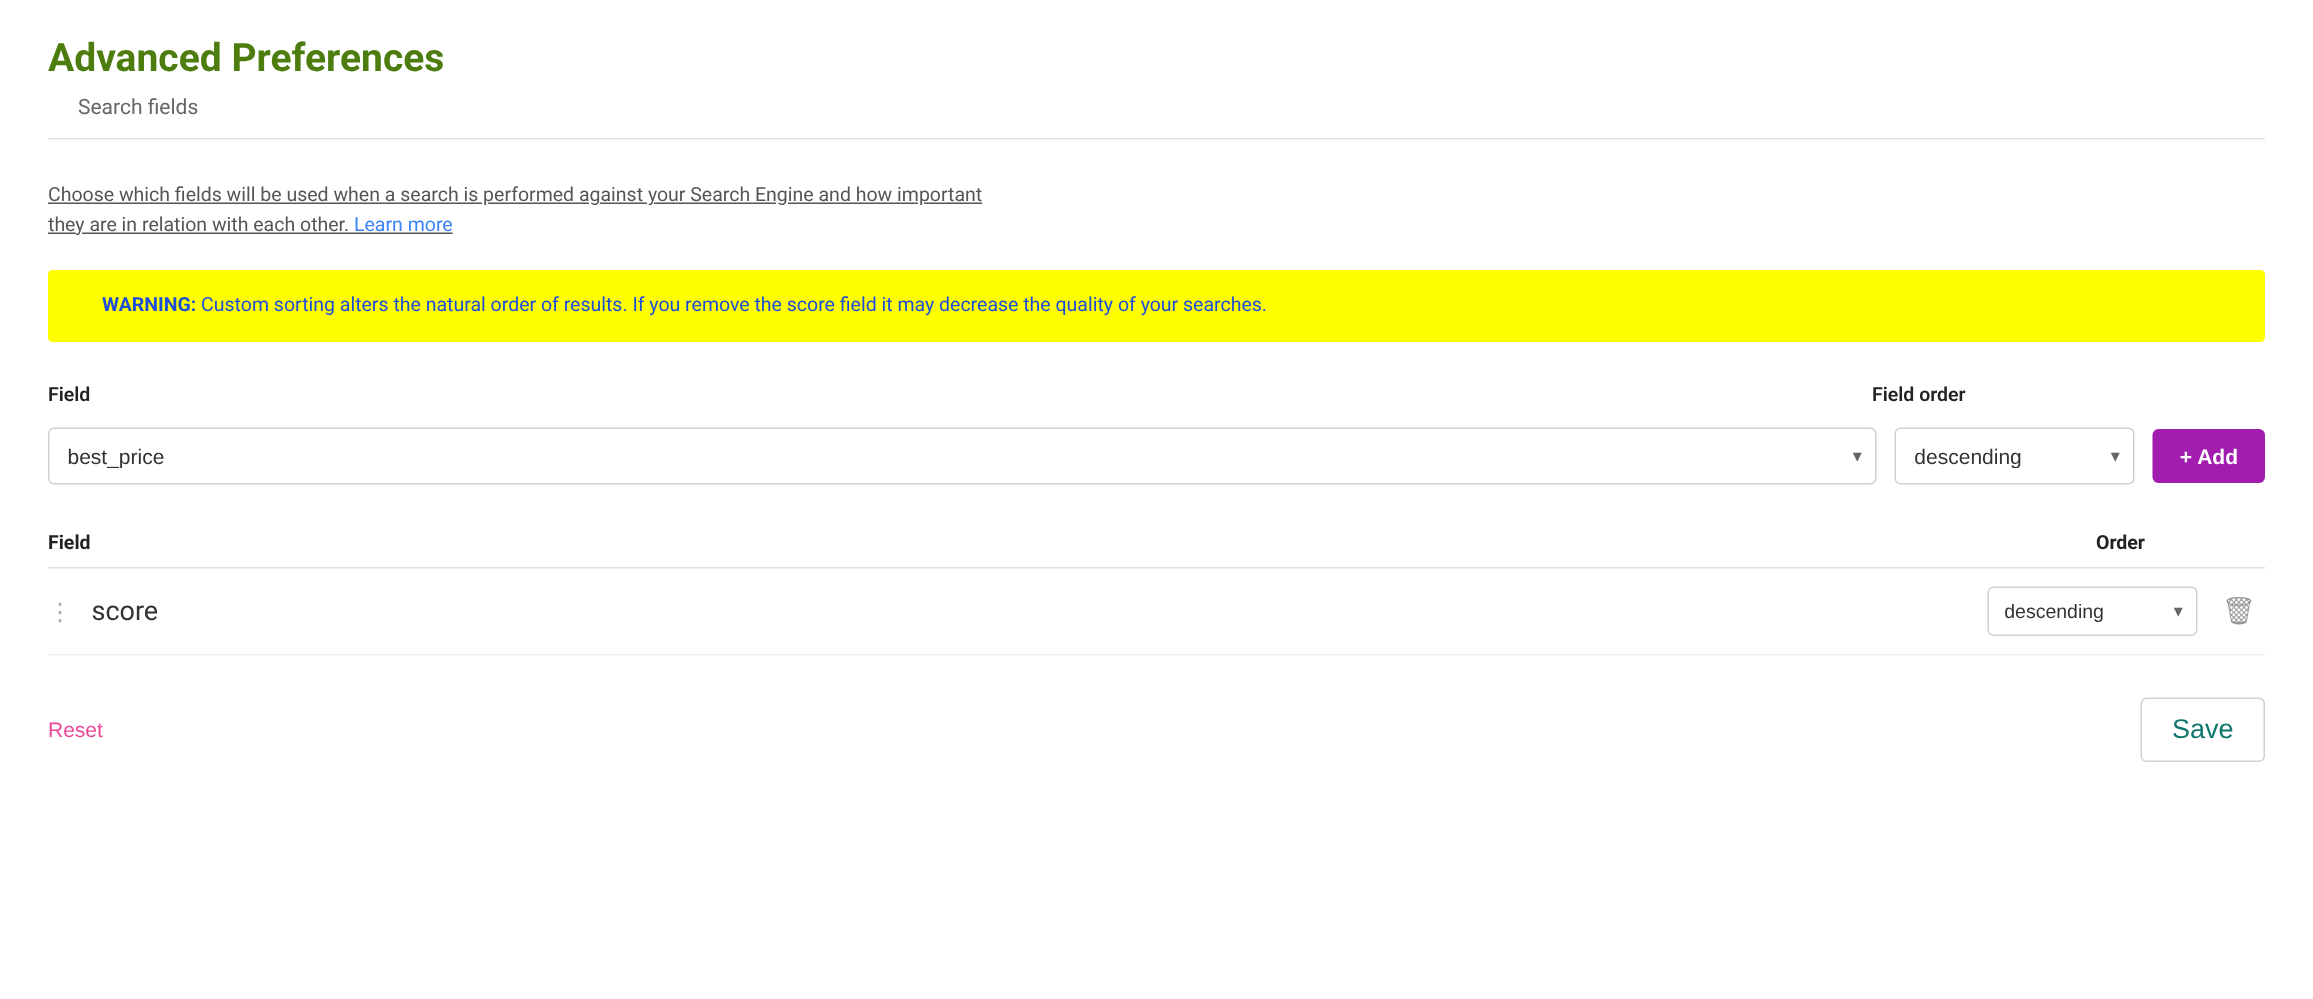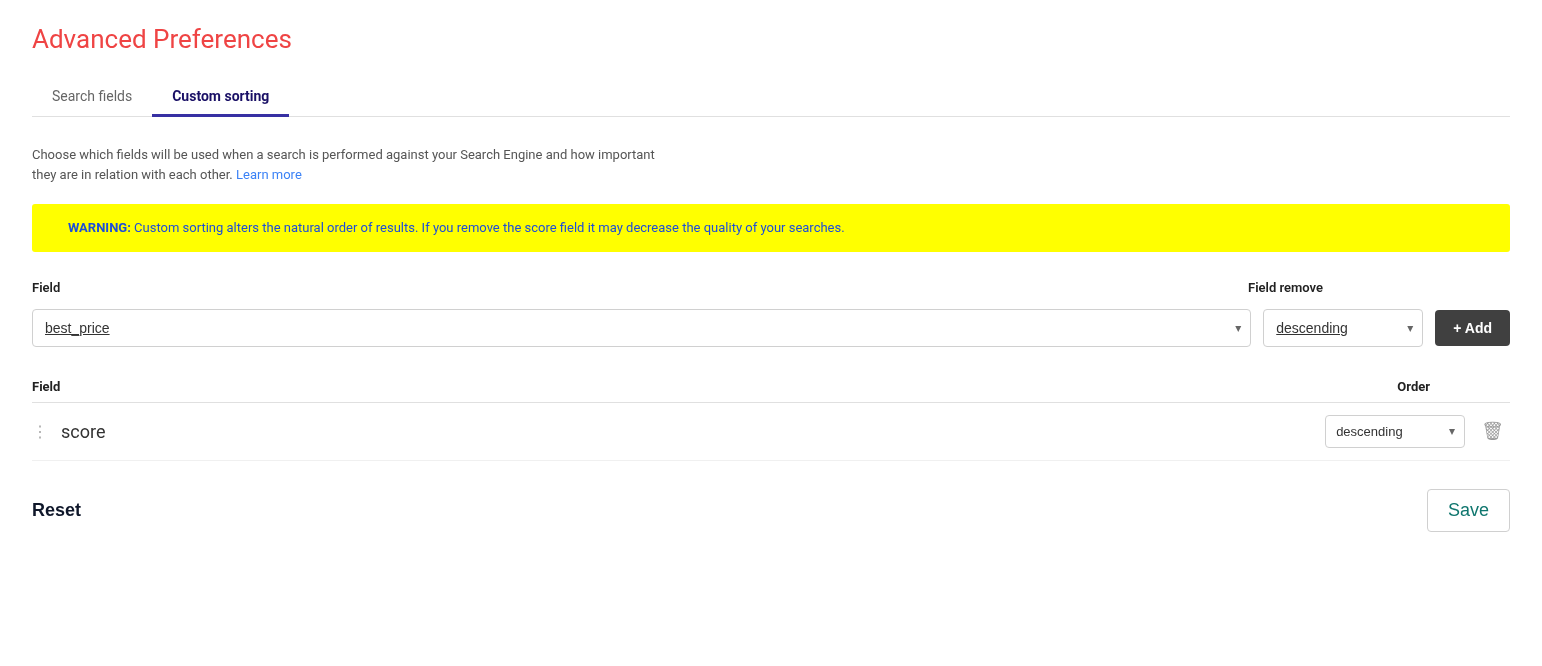--- a/index.html
+++ b/index.html
@@ -9,23 +9,22 @@
       color: #333;
       font-size: 14px;
     }
     .page-container {
       background: #fff;
       min-height: 666px;
       padding: 24px 32px;
     }
     .page-title {
       font-size: 26px;
-      font-weight: 400;
-      color: #ef4444;
-      margin-bottom: 24px;
+      font-weight: 700;
+      color: #4d7c0f;
     }
     .tabs {
       display: flex;
       border-bottom: 1px solid #e0e0e0;
       margin-bottom: 28px;
     }
     .tab {
       padding: 10px 20px;
       cursor: pointer;
       font-size: 14px;
@@ -38,20 +37,21 @@
       color: #1a1066;
       font-weight: 700;
       border-bottom: 3px solid #3730a3;
     }
     .description {
       font-size: 13px;
       color: #555;
       line-height: 1.5;
       margin-bottom: 20px;
       max-width: 640px;
+      text-decoration: underline;
     }
     .description a {
       color: #3b82f6;
       text-decoration: none;
     }
     .warning-banner {
       background: #ffff00;
       padding: 14px 36px;
       border-radius: 3px;
       font-size: 13px;
@@ -77,21 +77,20 @@
     .field-group {
       flex: 1;
     }
     .order-group {
       width: 160px;
     }
     .select-wrapper {
       position: relative;
       display: flex;
       align-items: center;
-      text-decoration: underline;
     }
     .select-input {
       width: 100%;
       padding: 10px 36px 10px 12px;
       border: 1px solid #d0d0d0;
       border-radius: 4px;
       font-size: 14px;
       color: #333;
       background: #fff;
       appearance: none;
@@ -99,21 +98,21 @@
       outline: none;
     }
     .chevron-icon {
       position: absolute;
       right: 10px;
       pointer-events: none;
       color: #666;
       font-size: 12px;
     }
     .add-button {
-      background: #404040;
+      background: #a21caf;
       color: #fff;
       border: none;
       border-radius: 4px;
       padding: 10px 18px;
       font-size: 14px;
       font-weight: 600;
       cursor: pointer;
       display: flex;
       align-items: center;
       gap: 6px;
@@ -189,24 +188,24 @@
     }
     .footer-actions {
       display: flex;
       justify-content: space-between;
       align-items: center;
       padding-top: 28px;
     }
     .reset-button {
       background: none;
       border: none;
-      color: #0f172a;
-      font-size: 18px;
-      cursor: pointer;
-      font-weight: 700;
+      color: #ec4899;
+      font-size: 14px;
+      cursor: pointer;
+      font-weight: 400;
     }
     .save-button {
       background: #fff;
       border: 1px solid #d0d0d0;
       color: #0f766e;
       border-radius: 4px;
       padding: 10px 20px;
       font-size: 18px;
       cursor: default;
     }
@@ -227,38 +226,37 @@
   </style>
 </head>
 <body>
 
 <div class="page-container">
 
   <h1 class="page-title">Advanced Preferences</h1>
 
   <div class="tabs">
     <div class="tab">Search fields</div>
-    <div class="tab active">Custom sorting</div>
   </div>
 
   <p class="description">
     <span>Choose which fields will be used when a search is performed against your Search Engine and how important they are in relation with each other.</span>
     <a href="#">Learn more</a>
   </p>
 
   <div class="warning-banner">
     <strong>WARNING:</strong><span> Custom sorting alters the natural order of results. If you remove the score field it may decrease the quality of your searches.</span>
   </div>
 
   <div class="labels-row">
     <div class="label-field">
       <div class="field-label">Field</div>
     </div>
     <div class="label-order">
-      <div class="field-label">Field remove</div>
+      <div class="field-label">Field order</div>
     </div>
     <div class="label-add-space"></div>
   </div>
 
   <div class="field-row">
     <div class="field-group">
       <div class="select-wrapper">
         <select class="select-input">
           <option value="best_price" selected="">best_price</option>
           <option value="score">score</option>

